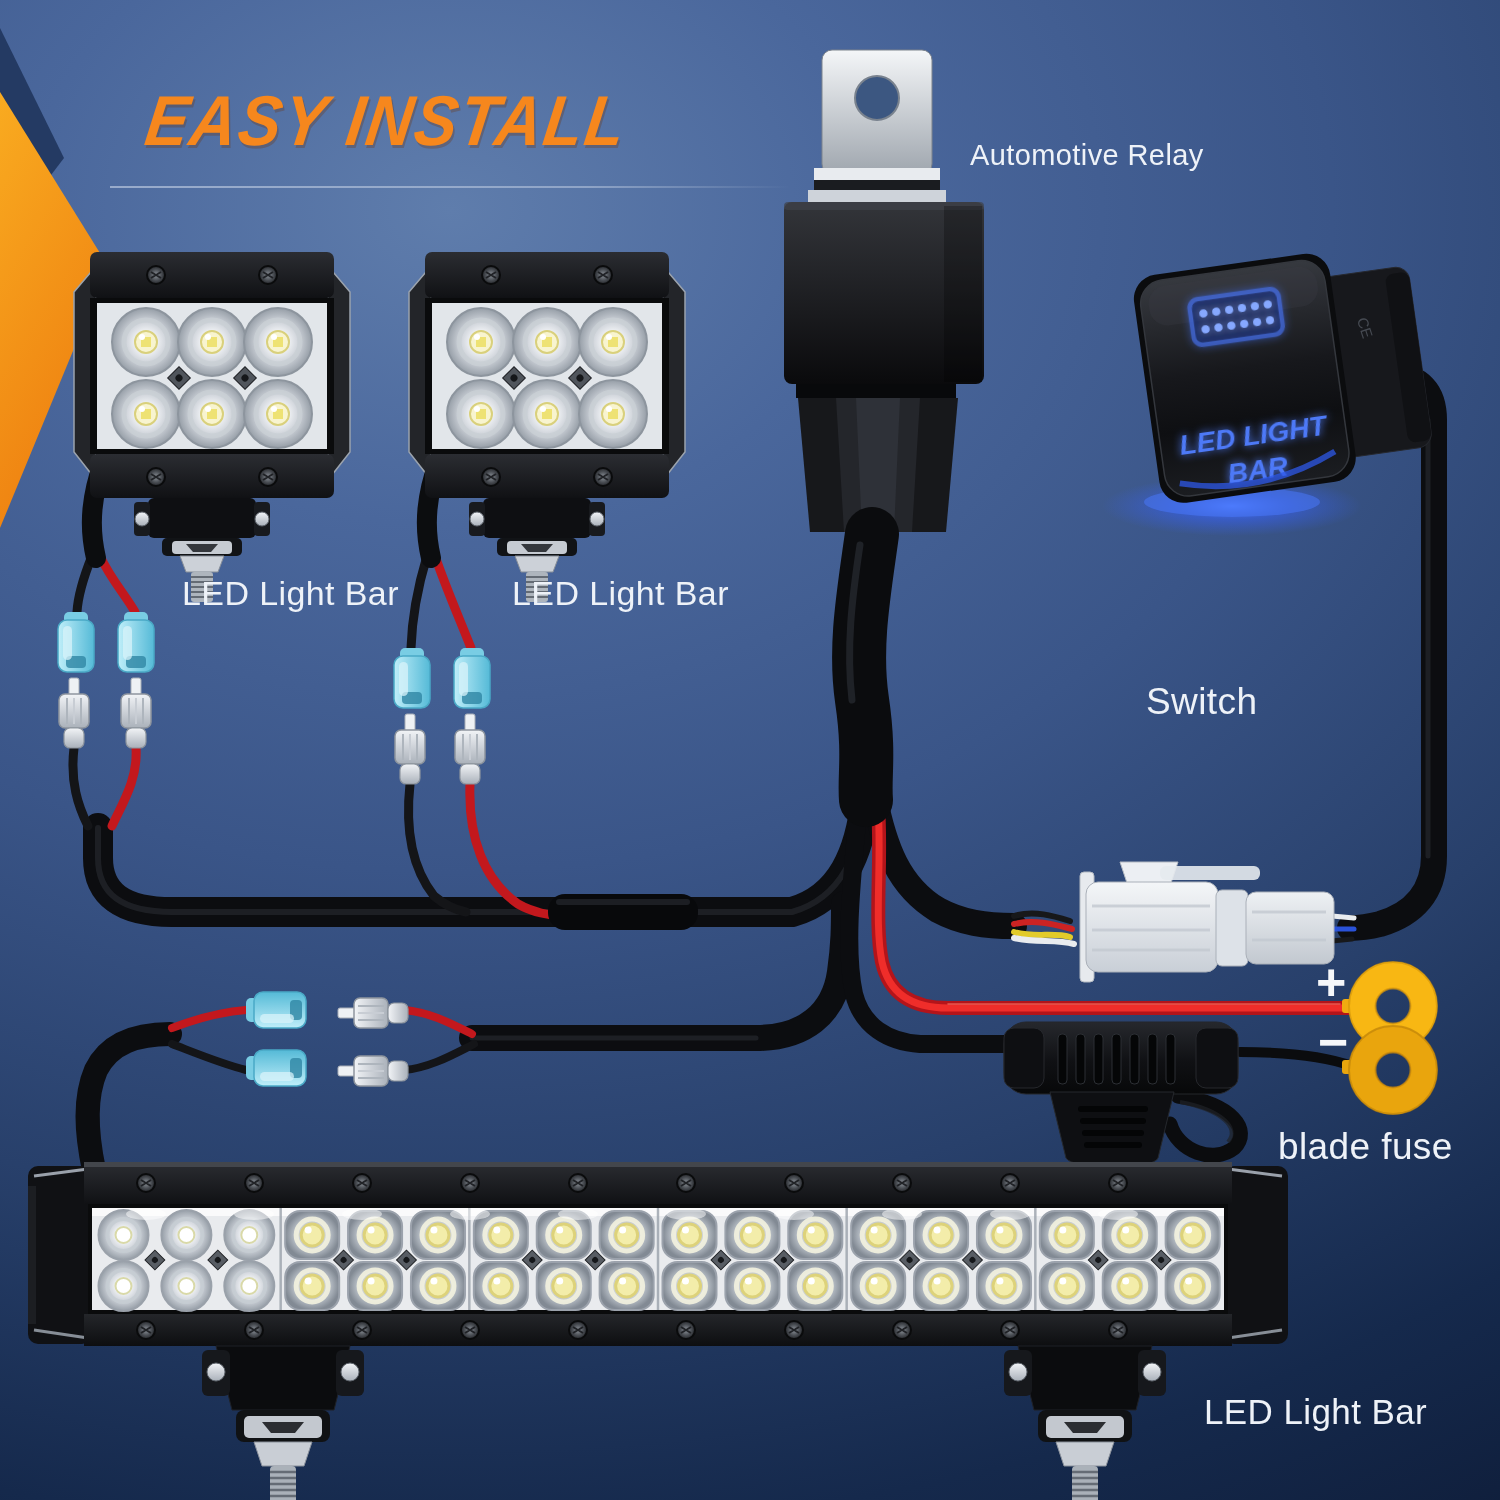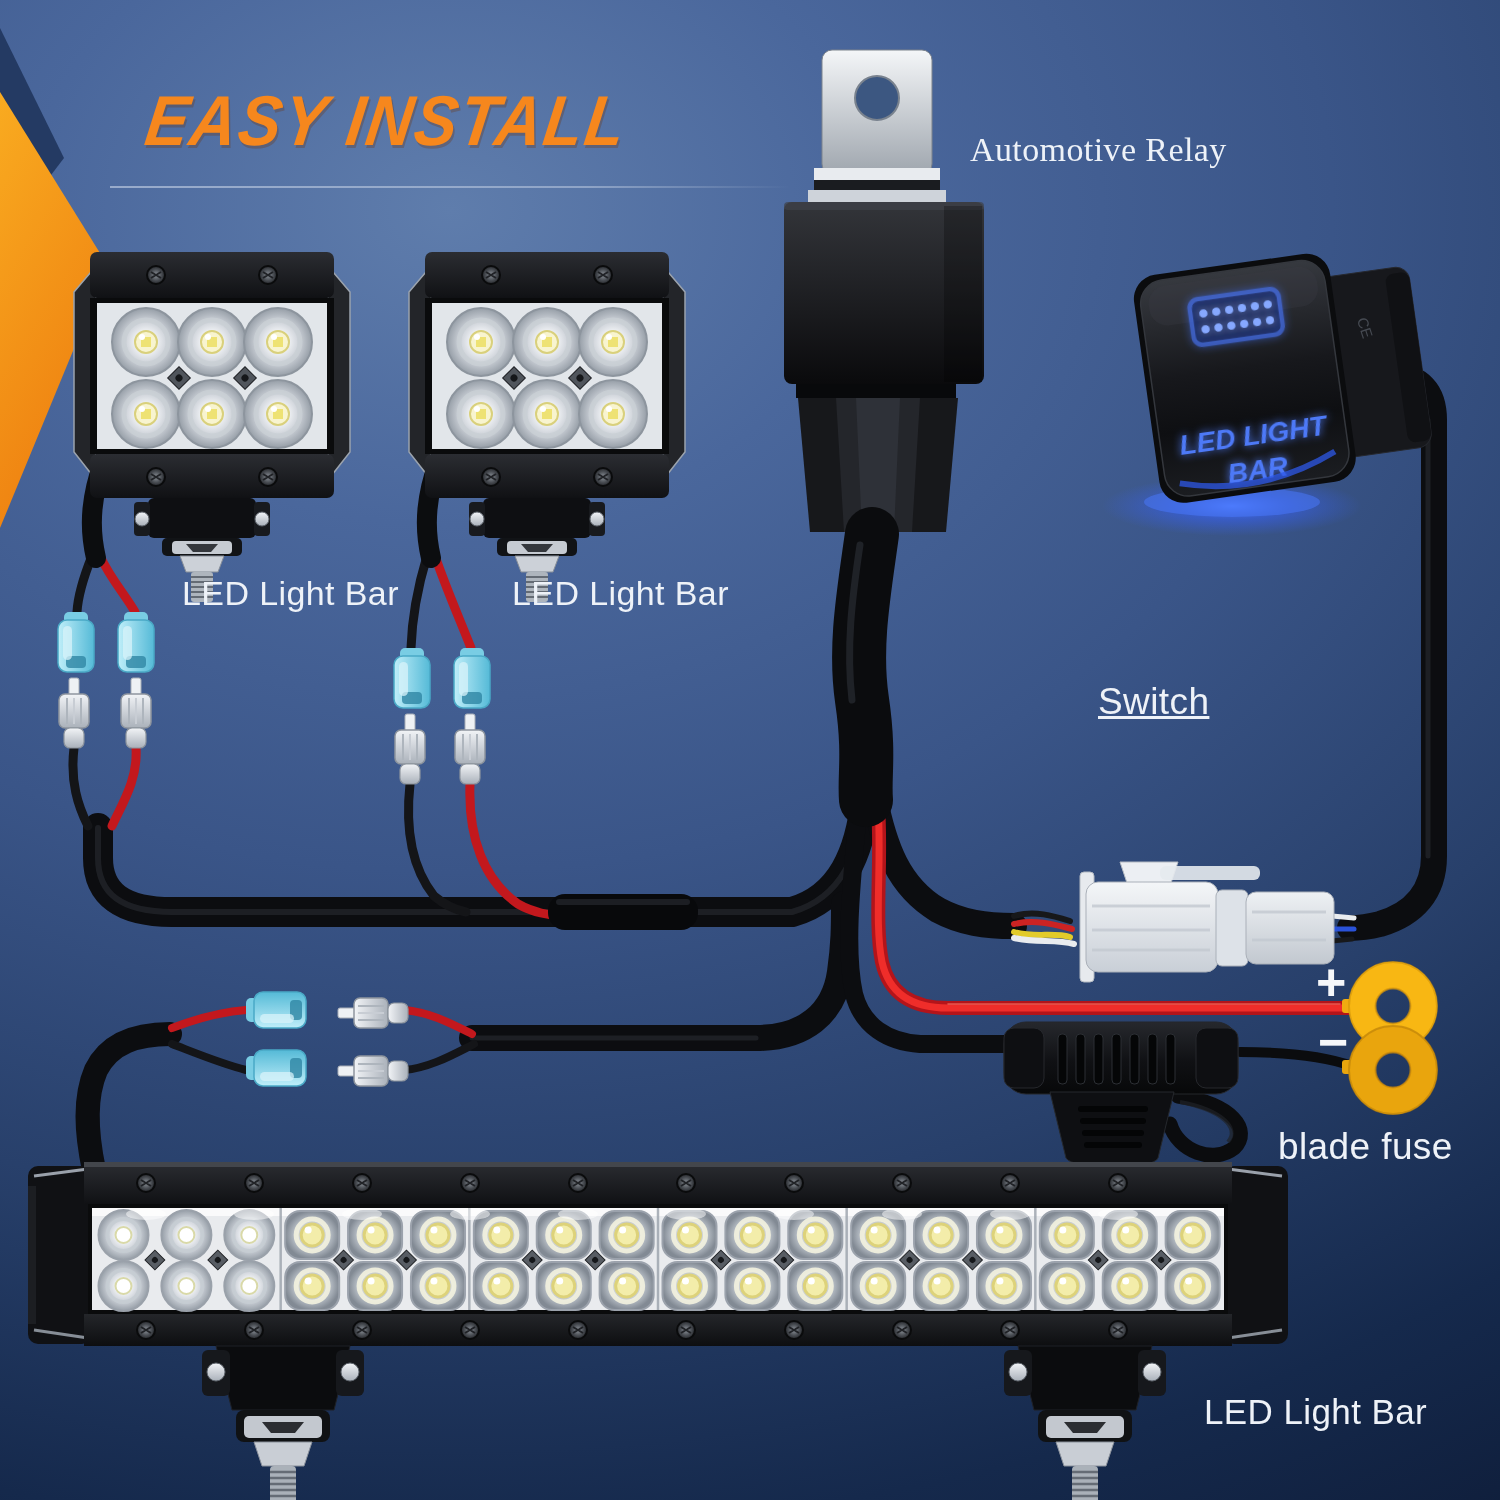--- a/index.html
+++ b/index.html
@@ -631,22 +631,22 @@
       <polygon points="76,96 134,96 126,120 84,120" fill="#c9ced5" stroke="#8a919b"></polygon>
       <rect x="92" y="120" width="26" height="56" rx="4" fill="#aab1b9"></rect>
       <path d="M92,126 h26 M92,132 h26 M92,138 h26 M92,144 h26 M92,150 h26 M92,156 h26 M92,162 h26 M92,168 h26" stroke="#656c75" stroke-width="2.4"></path>
     </g>
   </g>
 </svg>
 
 <div class="title">EASY INSTALL</div>
 <div class="underline"></div>
 
-<div class="lbl" style="left:970px;top:131px;font-size:34px;font-family:Liberation Serif, serif;">Automotive Relay</div>
+<div class="lbl" style="left:970px;top:139px;font-size:29px;">Automotive Relay</div>
 <div class="lbl" style="left:182px;top:574px;font-size:34px;">LED Light Bar</div>
 <div class="lbl" style="left:512px;top:574px;font-size:34px;">LED Light Bar</div>
-<div class="lbl" style="left:1098px;top:681px;font-size:37px;text-decoration:underline;">Switch</div>
+<div class="lbl" style="left:1146px;top:681px;font-size:37px;">Switch</div>
 <div class="lbl" style="left:1278px;top:1126px;font-size:37px;">blade fuse</div>
 <div class="lbl" style="left:1204px;top:1392px;font-size:35px;">LED Light Bar</div>
 <div class="lbl sign" style="left:1316px;top:952px;font-size:52px;">+</div>
 <div class="lbl sign" style="left:1318px;top:1012px;font-size:52px;">−</div>
 
 </div>
 
 </body></html>

